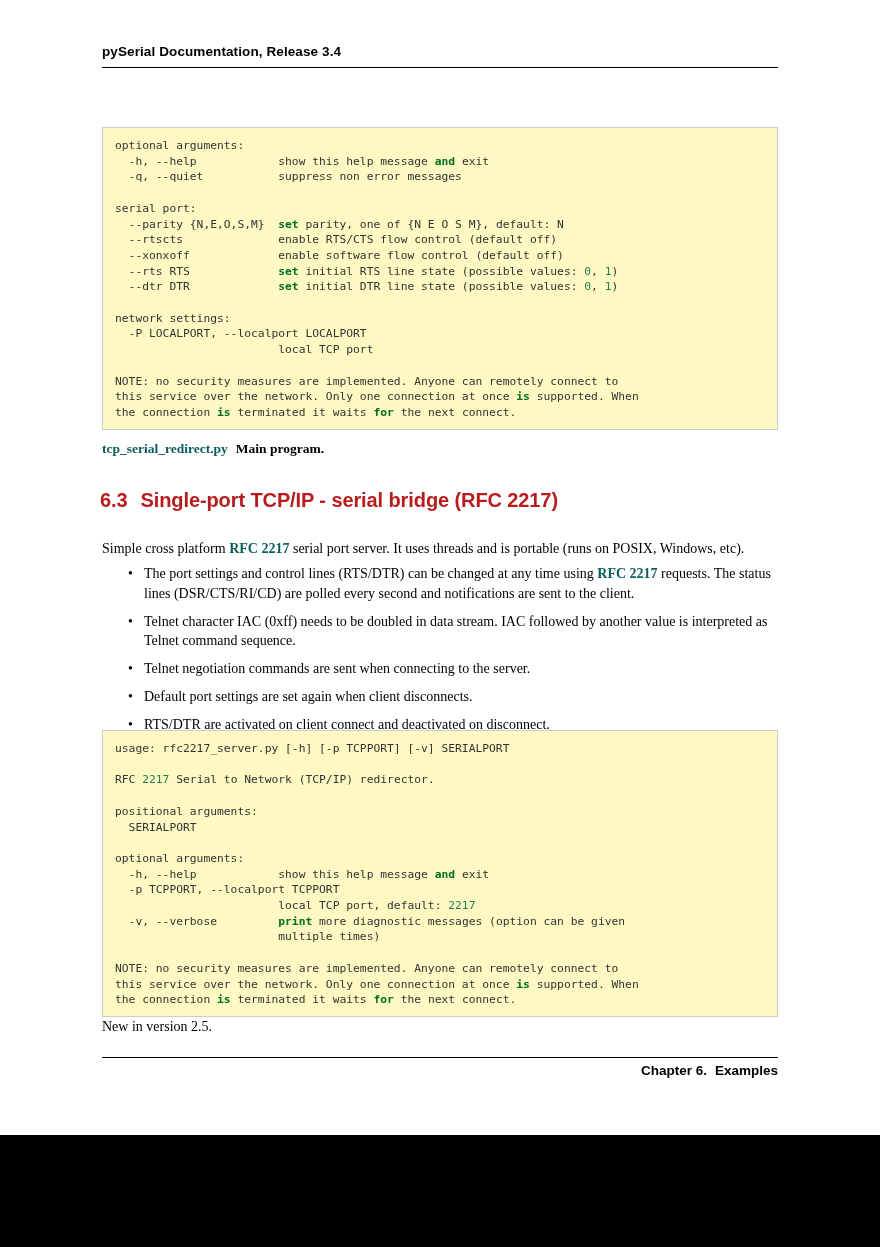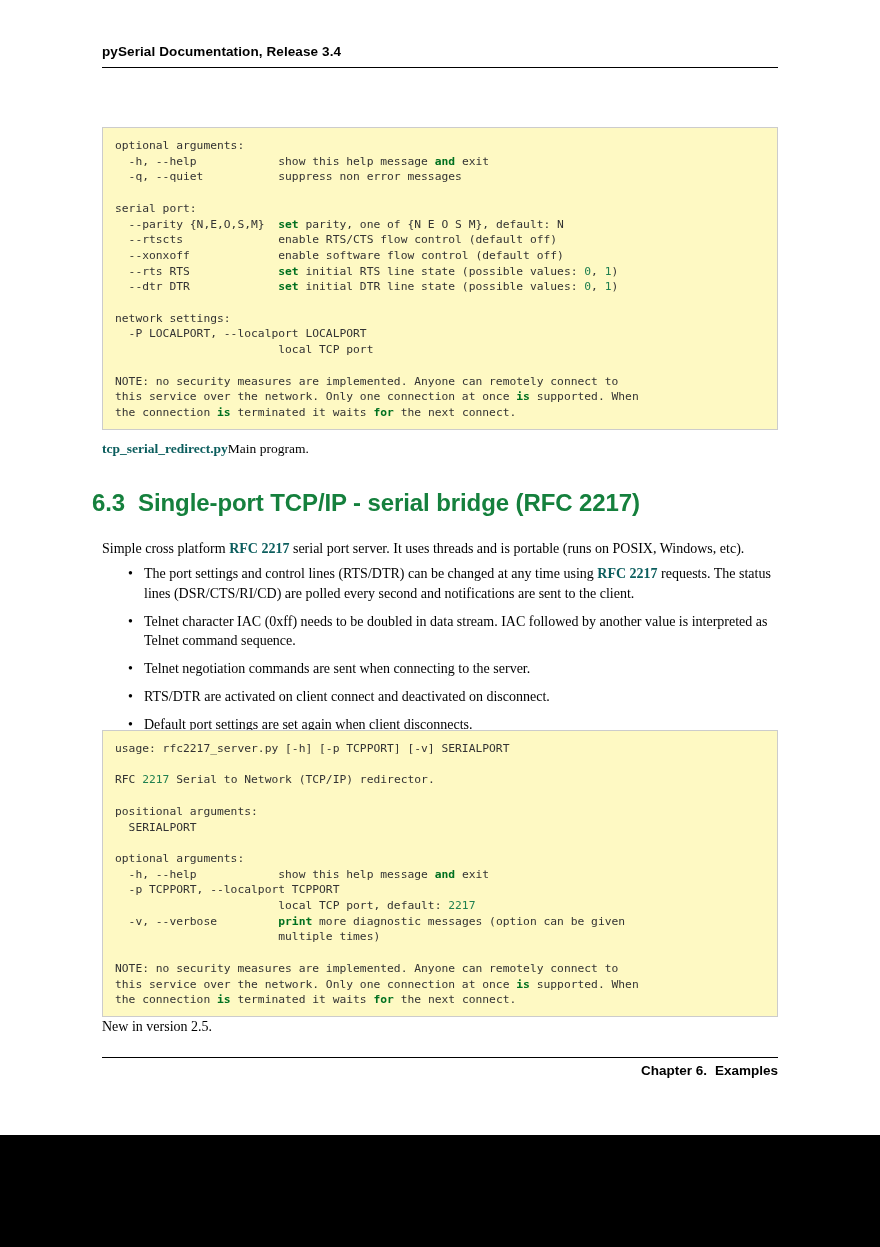--- a/index.html
+++ b/index.html
@@ -86,32 +86,33 @@
     width: 676px;
     font-size: 13.5px;
     color: #000;
   }
   .caption .fname {
     color: #0b5d5d;
     font-weight: bold;
     font-family: "Liberation Serif", serif;
   }
   .caption .desc {
-    margin-left: 0;
+    margin-left: 8px;
+    font-weight: bold;
   }
   h2.section {
     position: absolute;
-    left: 92px;
+    left: 100px;
     top: 489px;
     margin: 0;
     width: 676px;
     font-family: "Liberation Sans", sans-serif;
-    font-size: 24px;
-    font-weight: bold;
-    color: #15803d;
+    font-size: 20px;
+    font-weight: bold;
+    color: #b91c1c;
     letter-spacing: -0.1px;
   }
   h2.section .num { margin-right: 13px; }
 
   .para {
     position: absolute;
     left: 102px;
     width: 676px;
     font-size: 14px;
     line-height: 19px;
@@ -214,22 +215,22 @@
   </h2>
 
   <div class="para" id="intro-para">
     <span>Simple cross platform </span><span class="link">RFC 2217</span><span> serial port server. It uses threads and is portable (runs on POSIX, Windows, etc).</span>
   </div>
 
   <ul class="bullets">
     <li>The port settings and control lines (RTS/DTR) can be changed at any time using <span class="link">RFC 2217</span> requests. The status lines (DSR/CTS/RI/CD) are polled every second and notifications are sent to the client.</li>
     <li>Telnet character IAC (0xff) needs to be doubled in data stream. IAC followed by another value is interpreted as Telnet command sequence.</li>
     <li>Telnet negotiation commands are sent when connecting to the server.</li>
+    <li>Default port settings are set again when client disconnects.</li>
     <li>RTS/DTR are activated on client connect and deactivated on disconnect.</li>
-    <li>Default port settings are set again when client disconnects.</li>
   </ul>
 
   <div class="codeblock" id="code2">
     <pre>usage: rfc2217_server.py [-h] [-p TCPPORT] [-v] SERIALPORT
 
 RFC <span class="kw-num">2217</span> Serial to Network (TCP/IP) redirector.
 
 positional arguments:
   SERIALPORT
 

